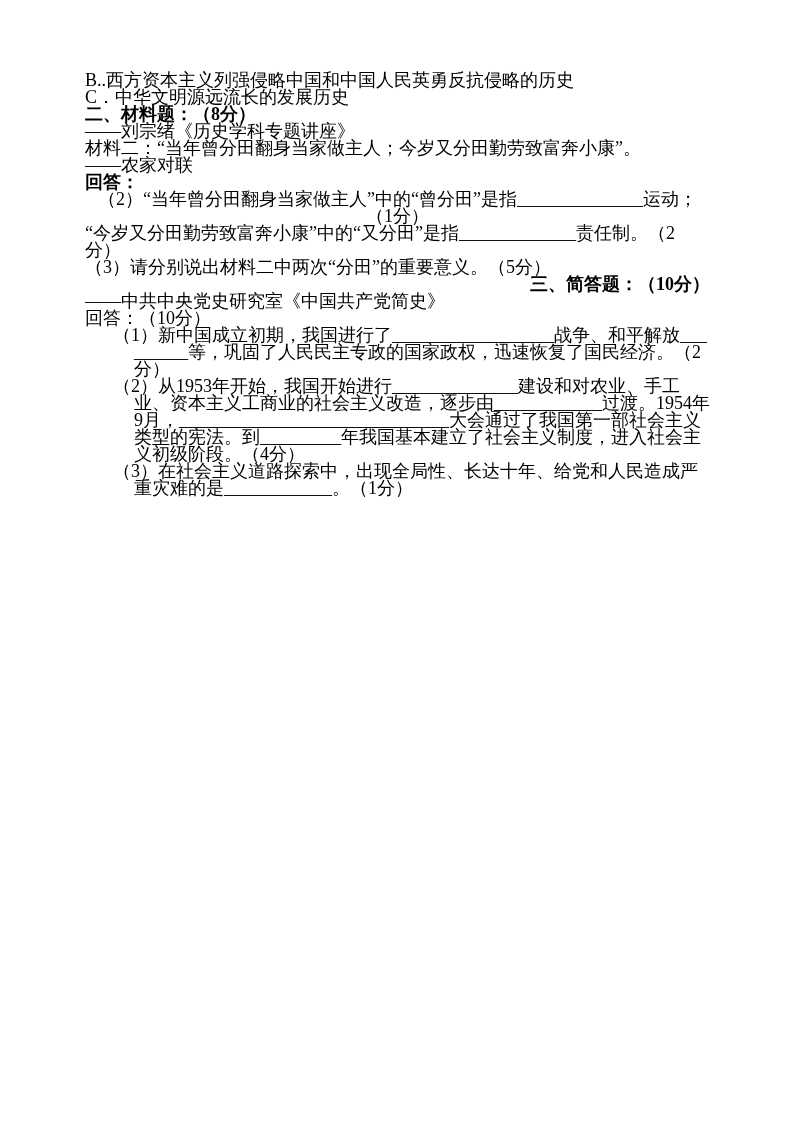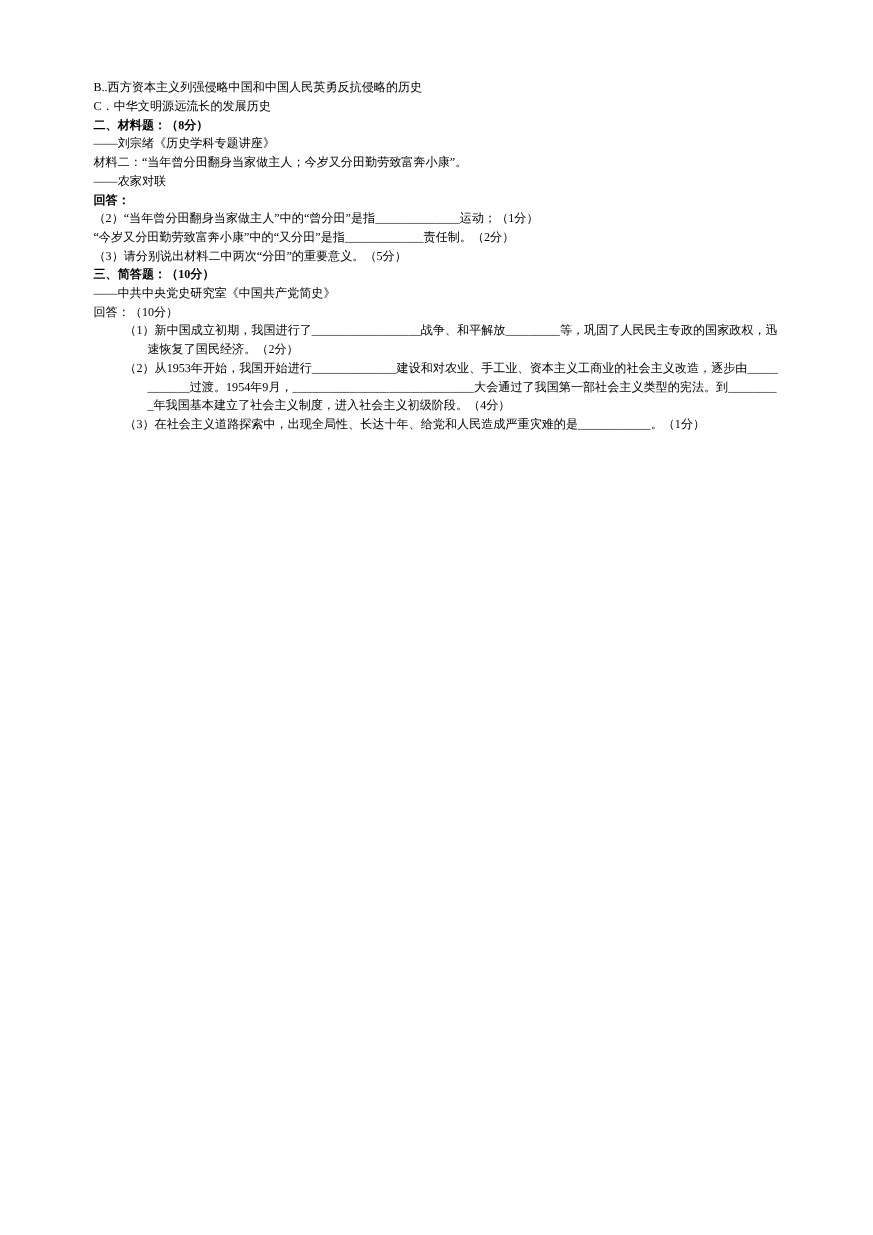--- a/index.html
+++ b/index.html
@@ -5,40 +5,40 @@
   html, body { margin: 0; padding: 0; background: #ffffff; }
   .page {
     position: relative;
     width: 794px;
     height: 1123px;
     margin: 0 auto;
     background: #ffffff;
     box-sizing: border-box;
     padding: 72px 84px 40px 85px;
     font-family: "Liberation Serif", "DejaVu Serif", serif;
-    font-size: 11px;
+    font-size: 18px;
     line-height: 17px;
     color: #000000;
   }
   .page p { margin: 0; word-break: break-all; }
   .opt { margin-left: 14px; }
   .h2 { font-weight: bold; }
   .sec2-h { margin-top: 60px; }
   .q7-intro { margin-top: 31px; }
   .m1 { margin-top: 19px; margin-left: 14px; }
   .src { }
   .src1 { margin-top: 30px; margin-left: 345px; }
   .m2 { margin-top: 18px; margin-left: 14px; font-family: Liberation Serif, serif; }
   .src2 { margin-top: 28px; margin-left: 345px; }
   .ans-label { margin-top: 1px; margin-left: 14px; font-weight: bold; }
   .q7q1 { margin-top: 20px; text-indent: 14px; }
-  .q7q2a { margin-top: 26px; margin-left: 14px; }
+  .q7q2a { margin-top: 26px; margin-left: 14px; text-align: center; }
   .q7q2b { margin-top: 8px; margin-left: 42px; }
   .q7q3 { margin-top: 28px; margin-left: 14px; }
-  .sec3-h { margin-top: 128px; }
+  .sec3-h { margin-top: 128px; text-align: right; }
   .q8-intro { margin-top: 18px; padding-left: 21px; text-indent: -21px; }
   .src3 { margin-top: 14px; margin-left: 275px; }
   .ans-label2 { margin-top: 1px; margin-left: 14px; }
   .hang { padding-left: 49px; text-indent: -21px; }
   .q8q1 { margin-top: 21px; }
   .q8q2 { margin-top: 11px; }
   .q8q3 { margin-top: 28px; }
 </style>
 </head>
 <body>

